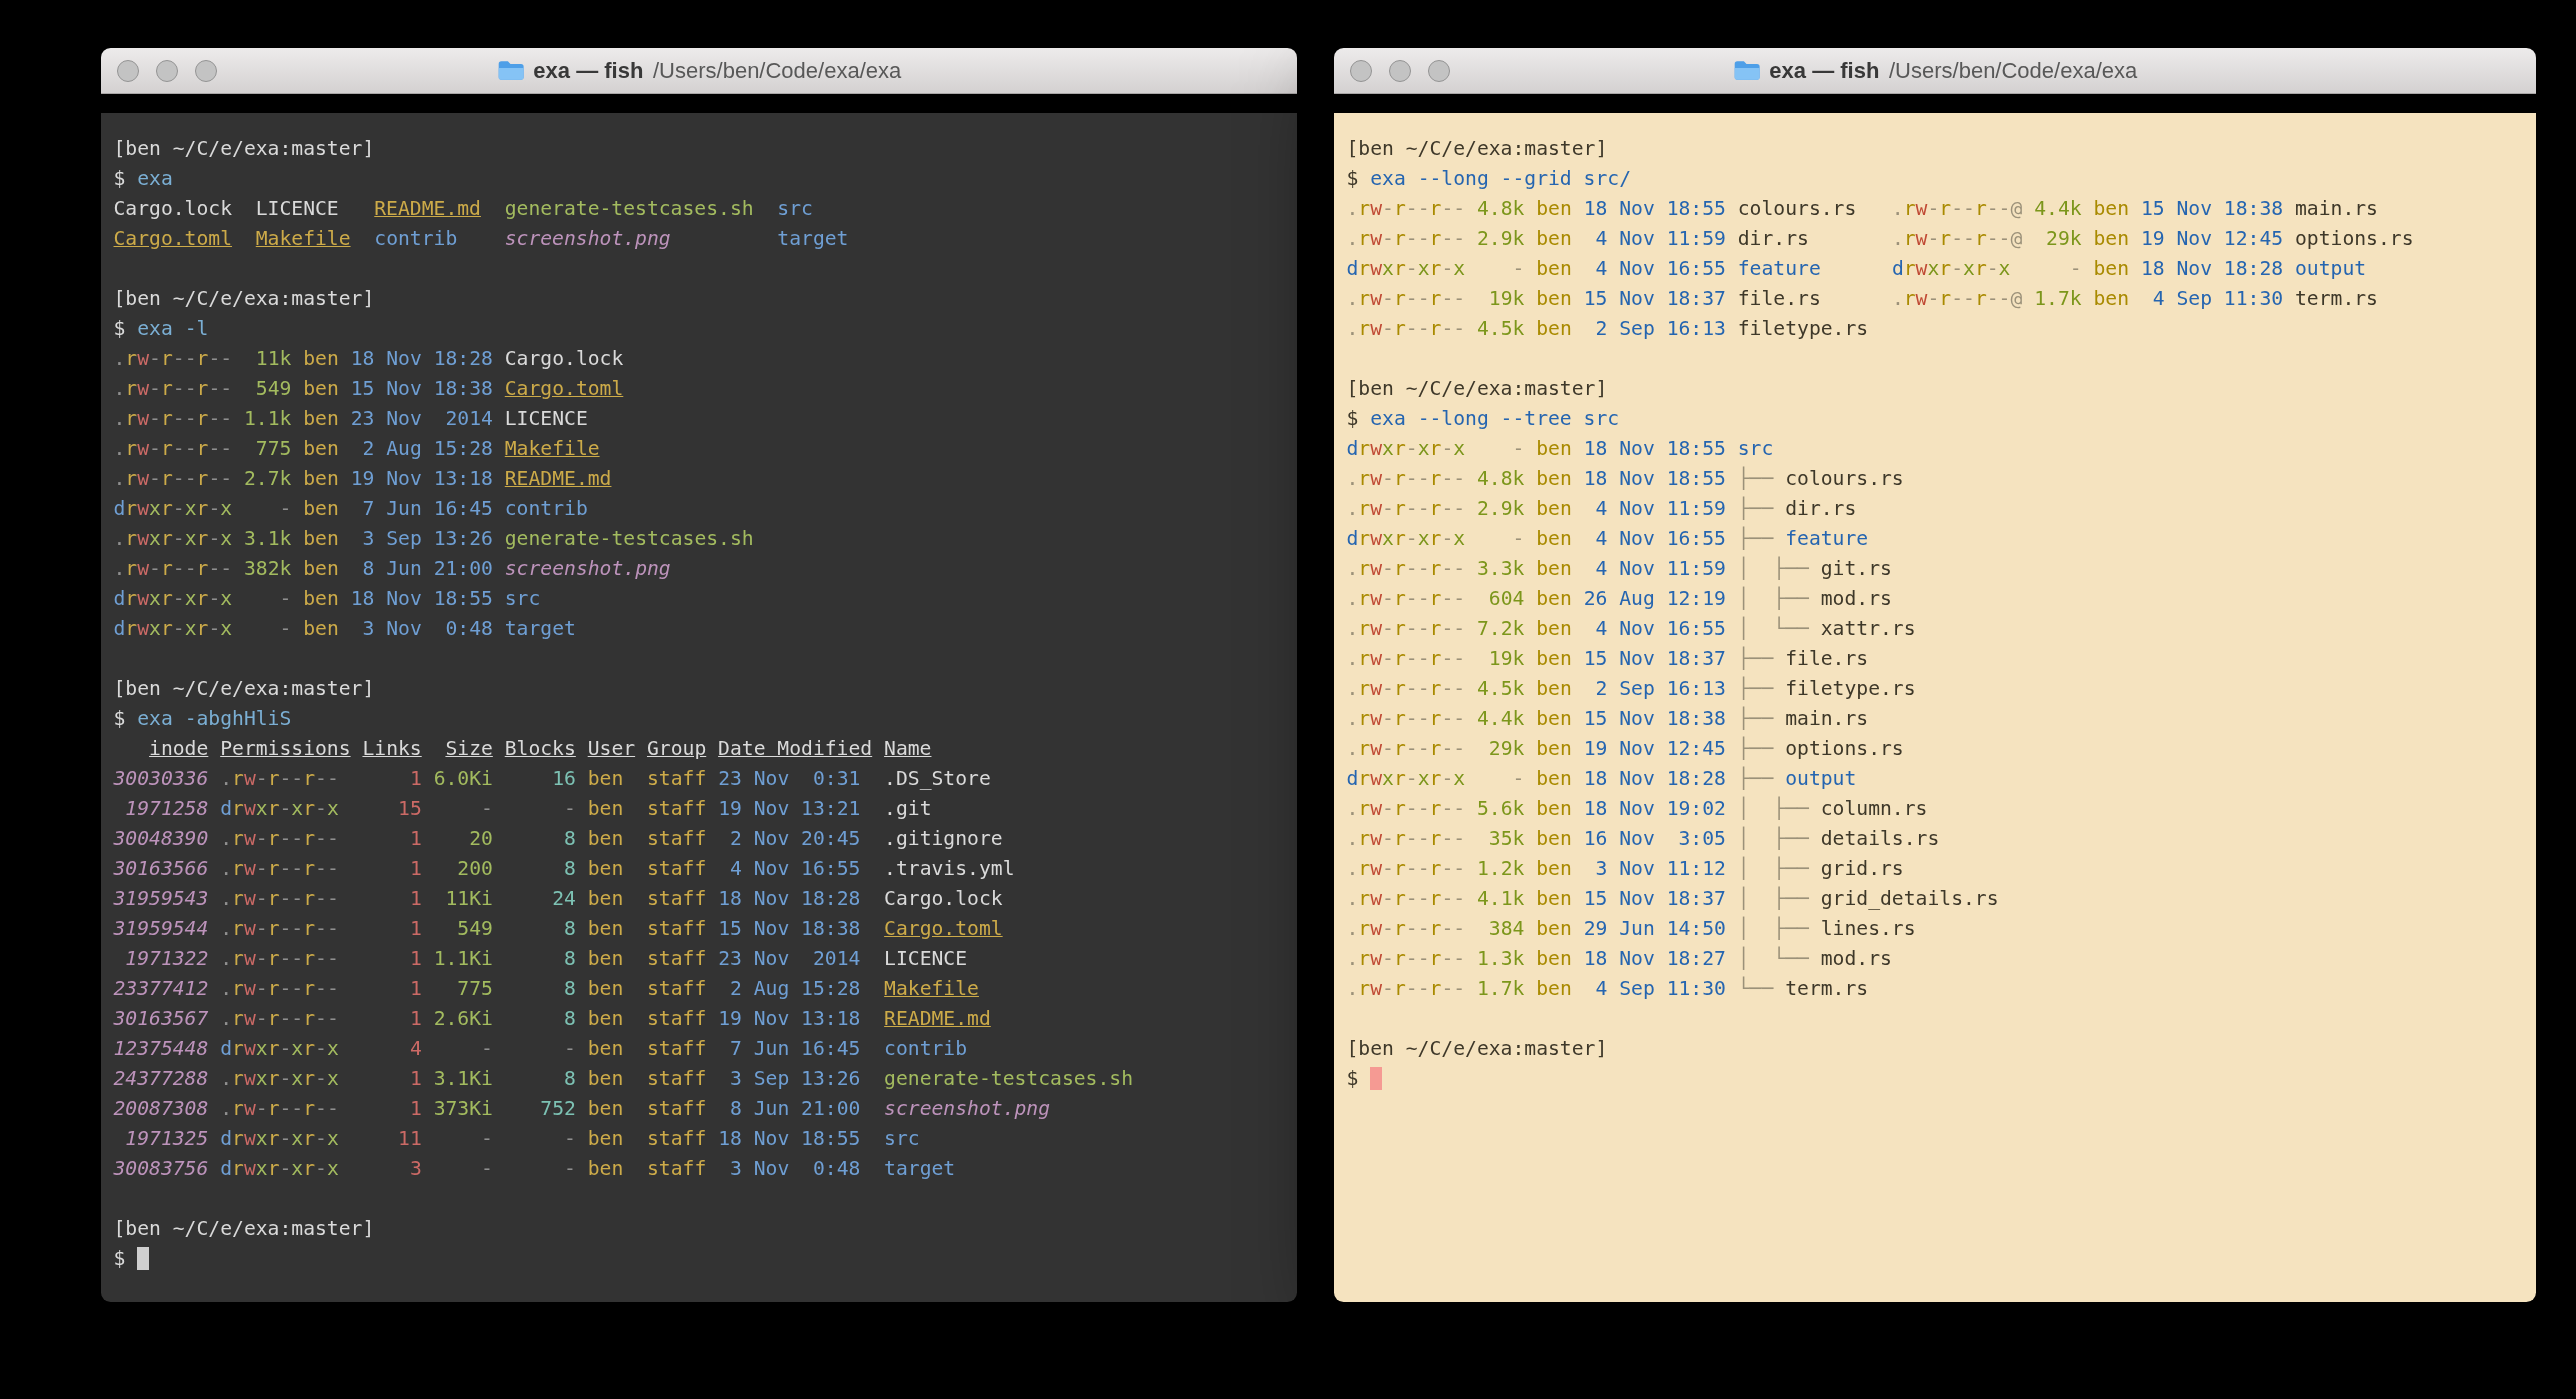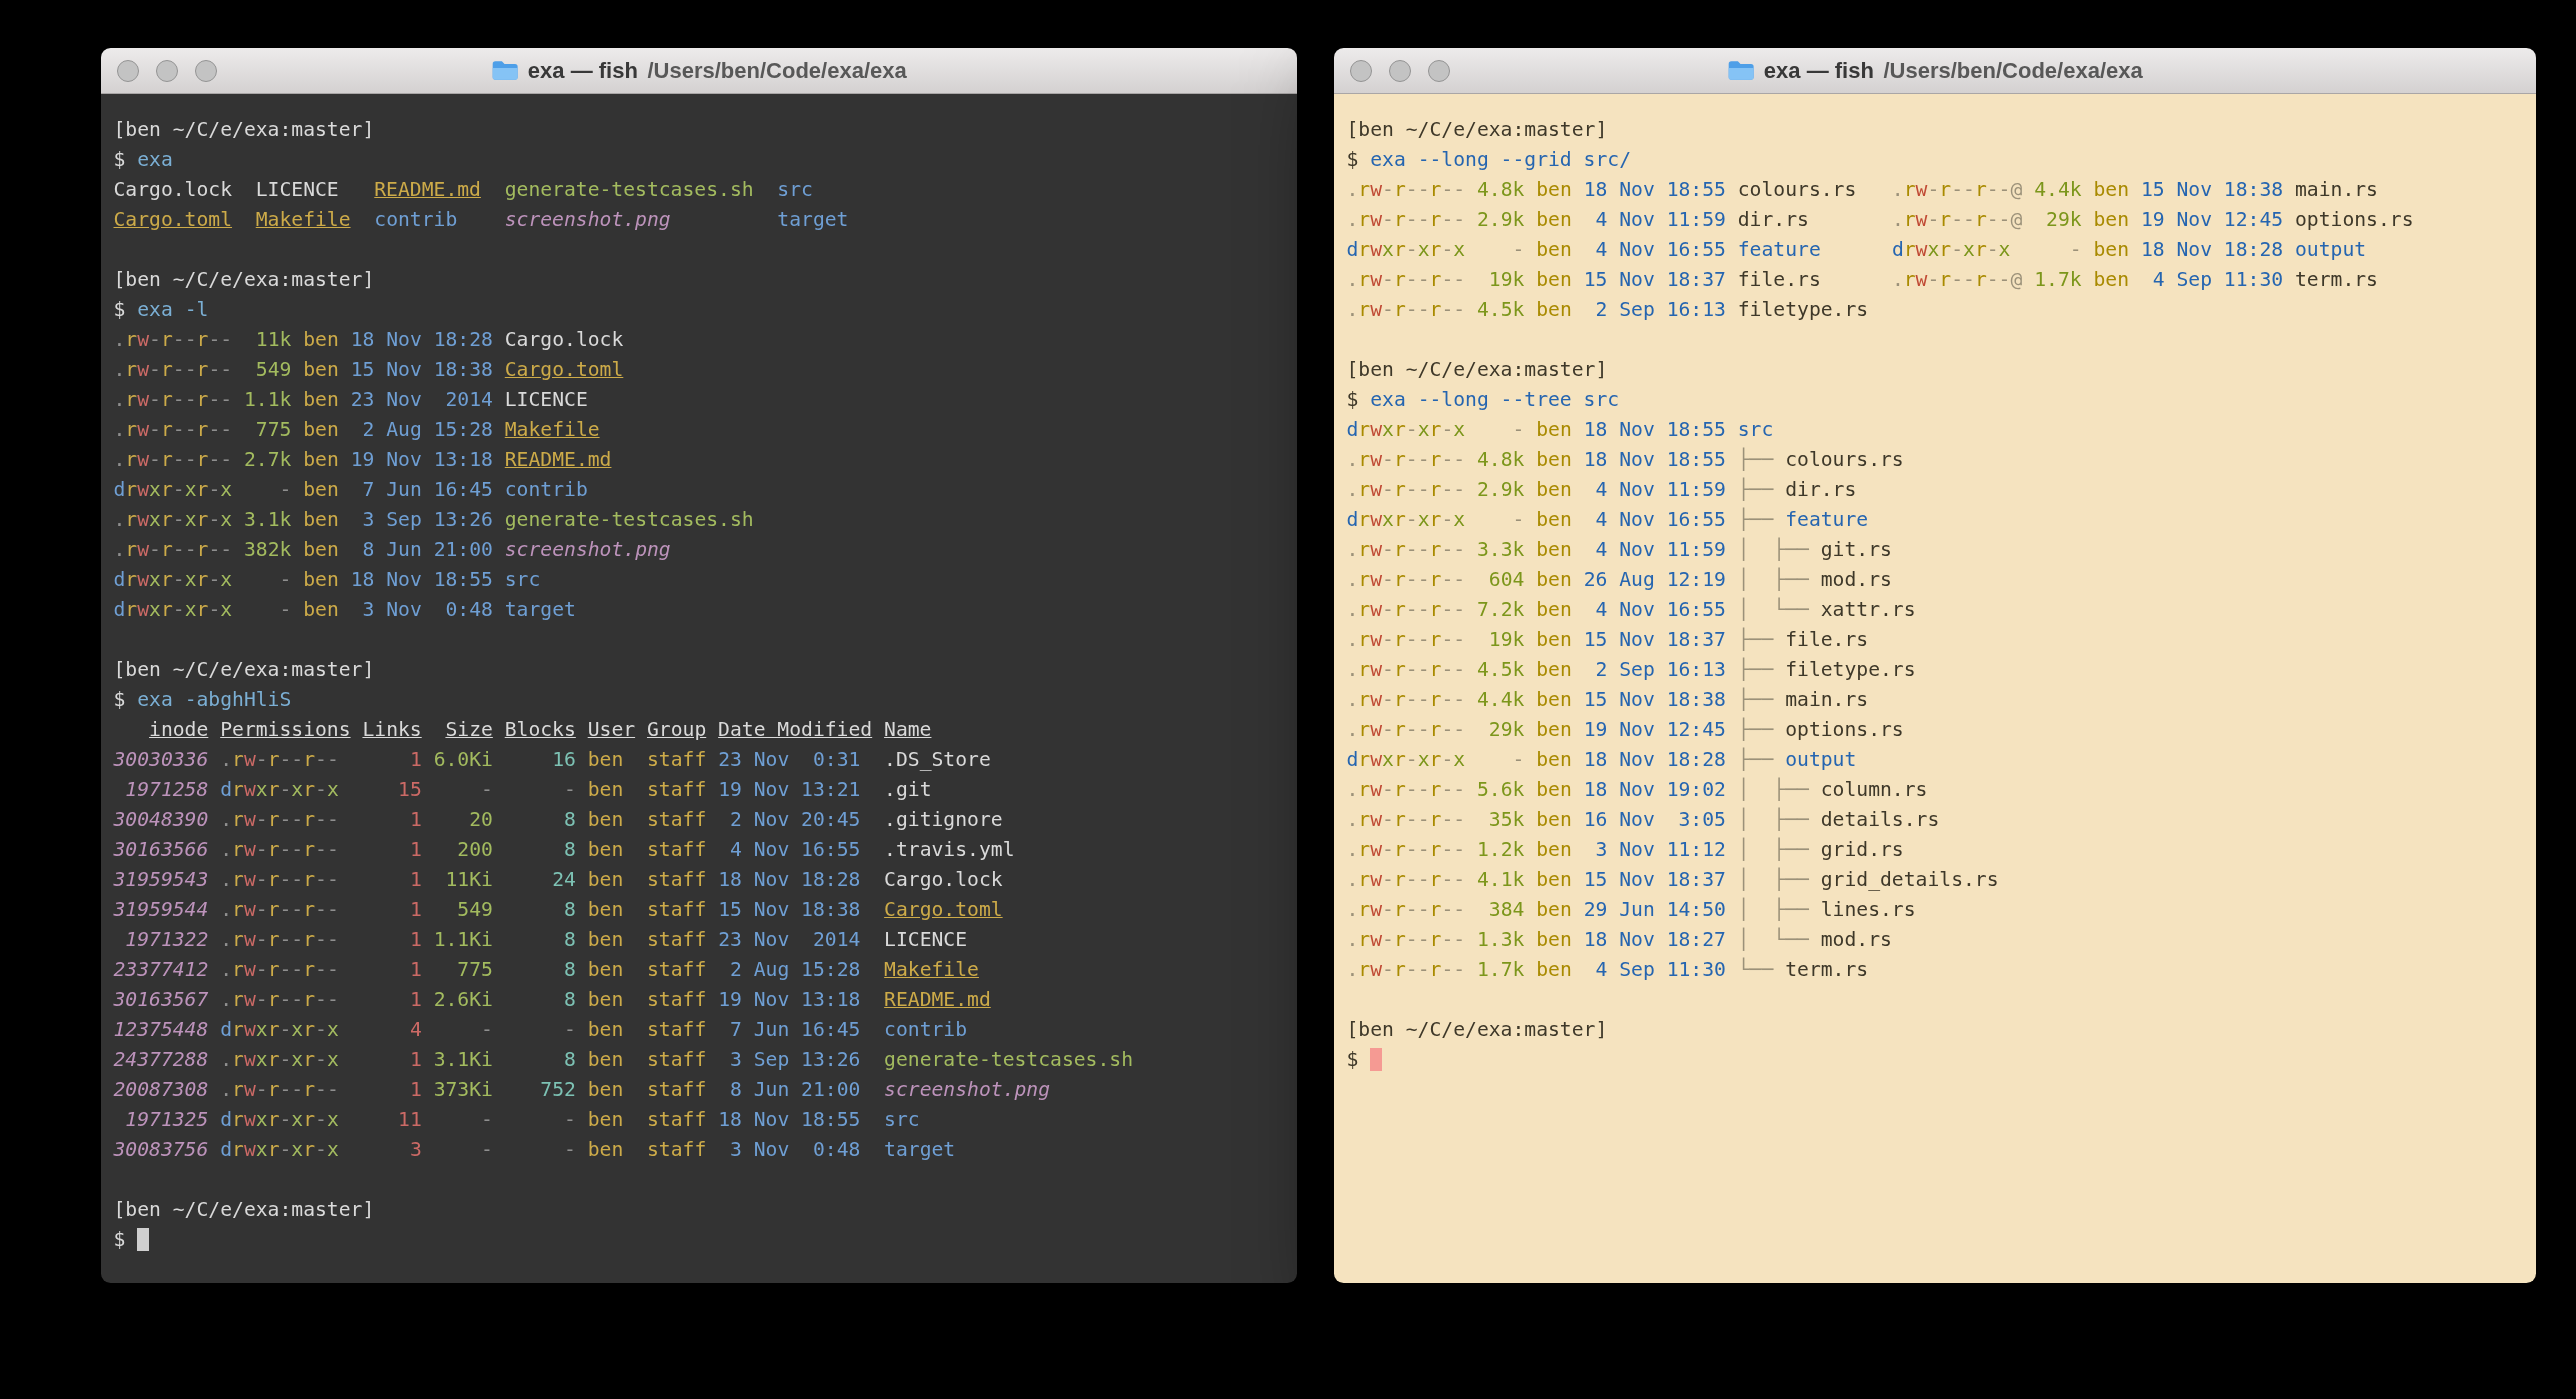--- a/index.html
+++ b/index.html
@@ -13,28 +13,28 @@
               background:linear-gradient(#edebeb,#d4d1d1);
               border-bottom:1px solid #a9a6a6;
               position:relative; display:flex; align-items:center; }
   .traffic-lights { position:absolute; left:16.3px; top:0; height:100%;
                     display:flex; align-items:center; gap:17px; }
   .tl { width:22px; height:22px; border-radius:50%;
         background:#c3c3c3; border:1.4px solid #949494; display:inline-block; }
   .title { width:100%; display:flex; justify-content:center; align-items:center;
            gap:9.6px; font-size:22px; color:#3a3a3a; white-space:nowrap; }
   .title-app { font-weight:bold; color:#383838; }
-  .title-path { font-weight:bold; color:#585858; }
+  .title-path { font-weight:normal; color:#585858; }
   .folder { display:inline-flex; align-items:center; }
 
   .term { height:calc(100% - 46px); border-radius:0 0 9.6px 9.6px;
           background:var(--bg); color:var(--fg);
           font-family:"DejaVu Sans Mono", monospace;
           font-size:19.7px; line-height:30px;
-          padding:21px 12.5px; white-space:pre; overflow:hidden; }
+          padding:21px 12.5px; white-space:pre; overflow:hidden;margin-top:19px; }
   .tline { min-height:30px; }
 
   .c-gray    { color:var(--gray); }
   .c-red     { color:var(--red); }
   .c-green   { color:var(--green); }
   .c-yellow  { color:var(--yellow); }
   .c-blue    { color:var(--blue); }
   .c-cyan    { color:var(--cyan); }
   .c-magenta { color:var(--magenta);font-style:italic; }
   .c-cmd     { color:var(--cmd);text-align:center; }

